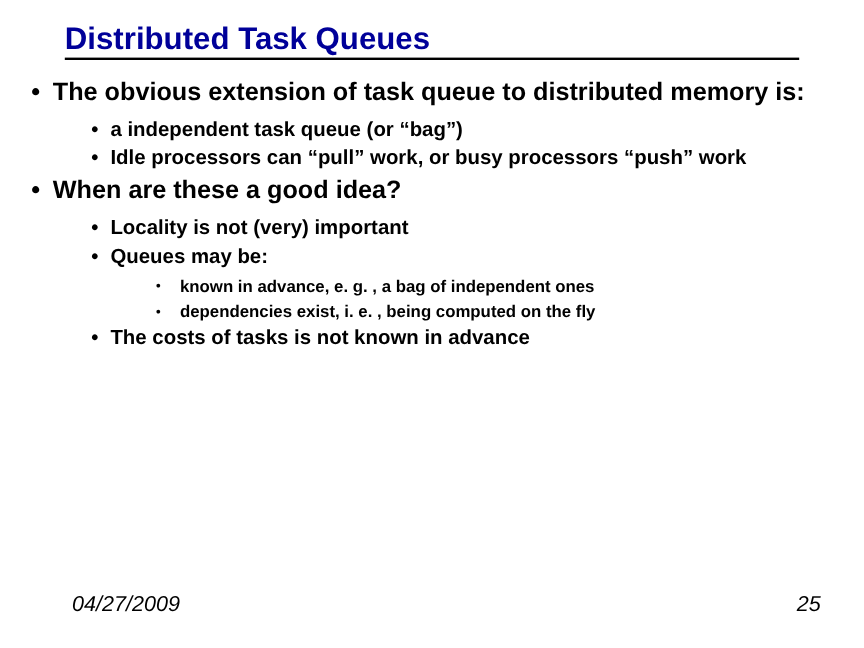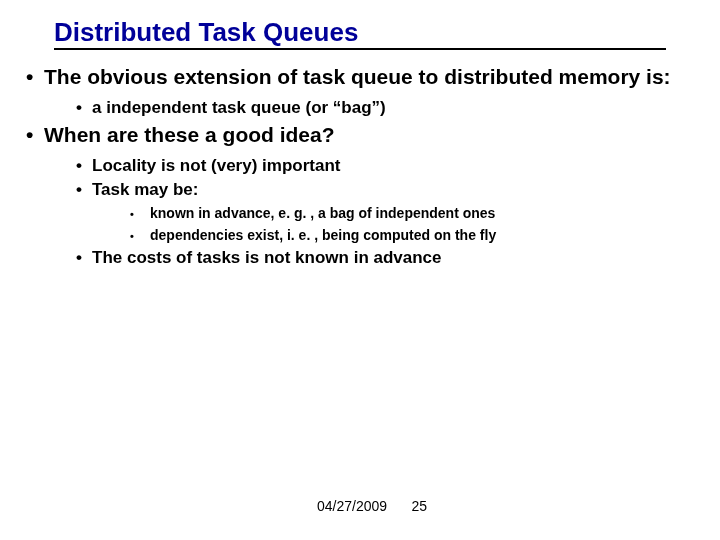--- a/index.html
+++ b/index.html
@@ -93,50 +93,52 @@
     font-size: 11px;
     line-height: 1.9;
   }
   .footer {
     position: absolute;
     bottom: 26px;
     left: 0;
     width: 100%;
     padding: 0 36px 0 60px;
     display: flex;
-    justify-content: center;
+    justify-content: space-between;
     align-items: baseline;
-    font-size: 14px;
+    font-size: 18px;
+    font-style: italic;
   }
   .footer .date { flex: 0 0 auto; }
   .footer .center { flex: 1 1 auto; text-align: center; }
   .footer .num { flex: 0 0 auto; text-align: right; min-width: 40px; }
 </style>
 </head>
 <body>
 
 <div class="slide">
 
   <div class="title-wrap">
     <span class="title"><span class="title-inner">Distributed Task Queues</span></span>
   </div>
 
   <ul class="lvl1">
     <li>
       <span>The obvious extension of task queue to distributed memory is:</span>
       <ul class="lvl2">
         <li><span>a independent task queue (or “bag”)</span></li>
+        <li><span>Idle processors can “pull” work, or busy processors “push” work</span></li>
       </ul>
     </li>
     <li>
       <span>When are these a good idea?</span>
       <ul class="lvl2">
         <li><span>Locality is not (very) important</span></li>
         <li>
-          <span>Task may be:</span>
+          <span>Queues may be:</span>
           <ul class="lvl3">
             <li><span>known in advance, e. g. , a bag of independent ones</span></li>
             <li><span>dependencies exist, i. e. , being computed on the fly</span></li>
           </ul>
         </li>
         <li><span>The costs of tasks is not known in advance</span></li>
       </ul>
     </li>
   </ul>
 

